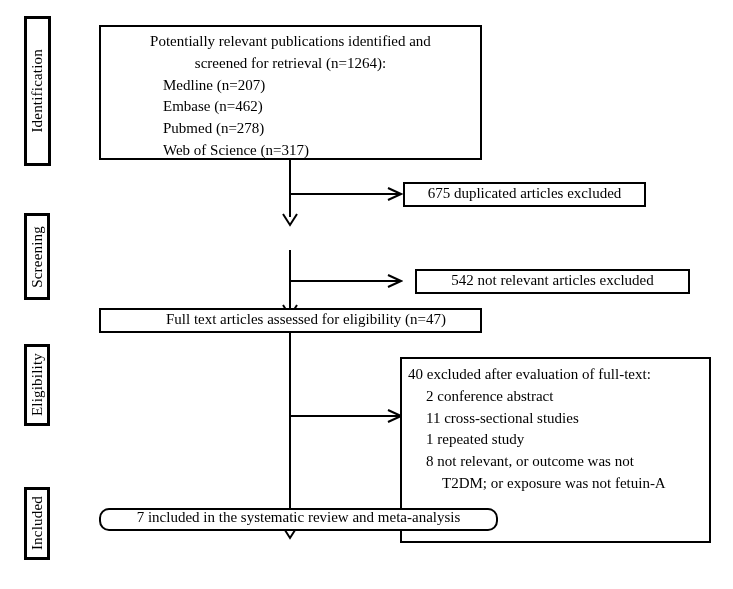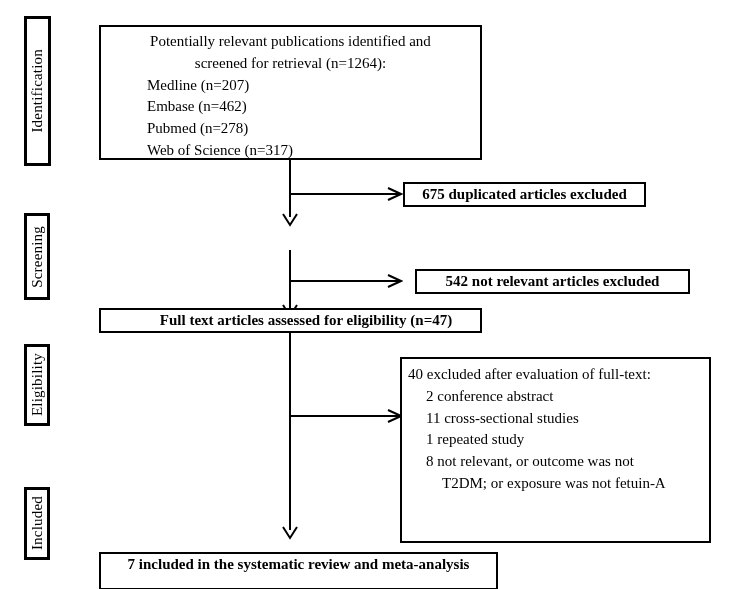--- a/index.html
+++ b/index.html
@@ -40,27 +40,26 @@
   .pbox {
     position: absolute;
     border: 2px solid #000;
     background: #fff;
     box-sizing: border-box;
     font-size: 15px;
     line-height: 1.45;
   }
   .pbox.center {
     display: flex;
-    align-items: flex-start;
+    align-items: flex-end;
     justify-content: center;
     text-align: center;
-    font-weight: bold;
   }
   .pbox.pad {
-    padding: 4px 8px;
+    padding: 4px 24px;
   }
   .pbox .lines {
     width: 100%;
   }
   .pbox .line {
     white-space: pre;
   }
   .pbox .c  { text-align: center; }
   .pbox .l  { text-align: left; }
   .indent1 { padding-left: 38px; }
@@ -172,17 +171,17 @@
     <div class="lines">
       <div class="line l">40 excluded after evaluation of full-text:</div>
       <div class="line l indent2">2 conference abstract</div>
       <div class="line l indent2">11 cross-sectional studies</div>
       <div class="line l indent2">1 repeated study</div>
       <div class="line l indent2">8 not relevant, or outcome was not</div>
       <div class="line l indent3">T2DM; or exposure was not fetuin-A</div>
     </div>
   </div>
 
-  <div class="pbox center" style="left:99px; top:552px; width:399px; height:38px;">
+  <div class="pbox center" style="left:99px; top:508px; width:399px; height:23px;border-radius:10px;">
     <span>7 included in the systematic review and meta-analysis</span>
   </div>
 
 </div>
 
 </body></html>

